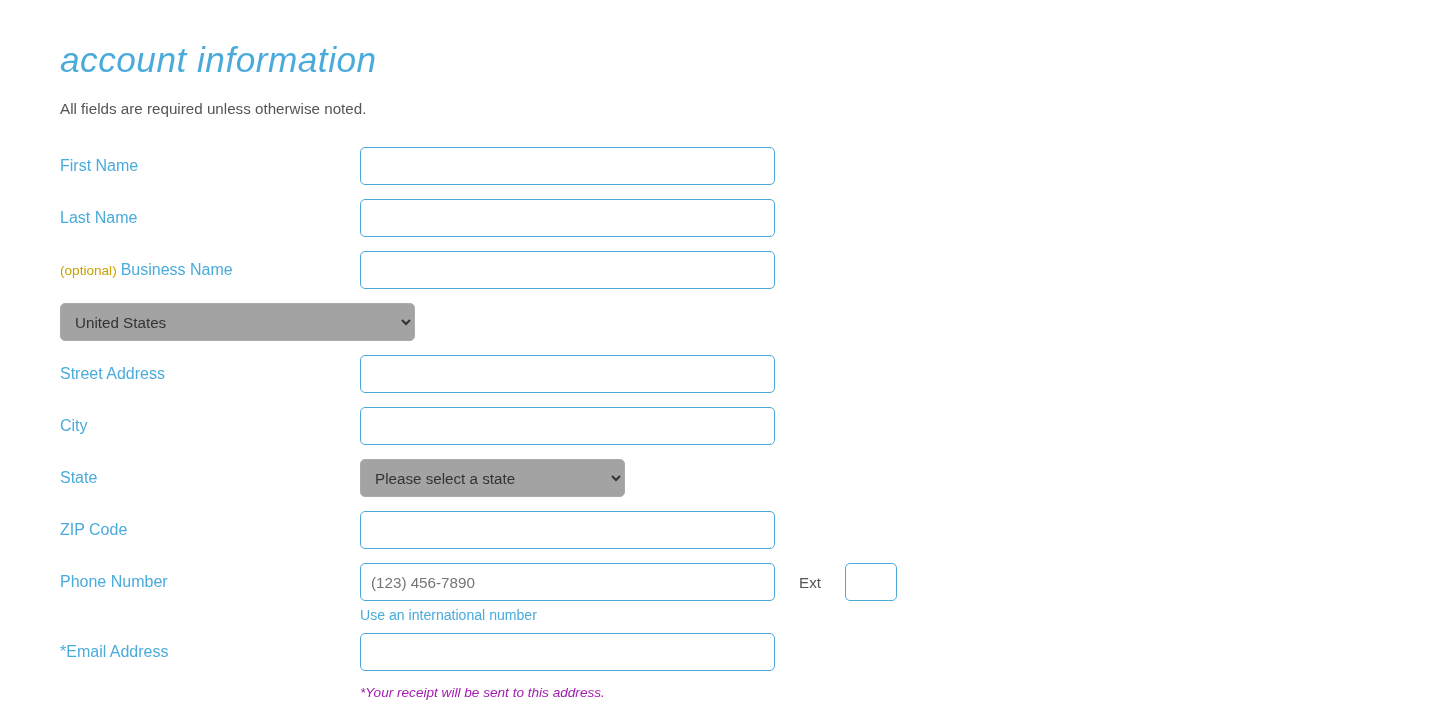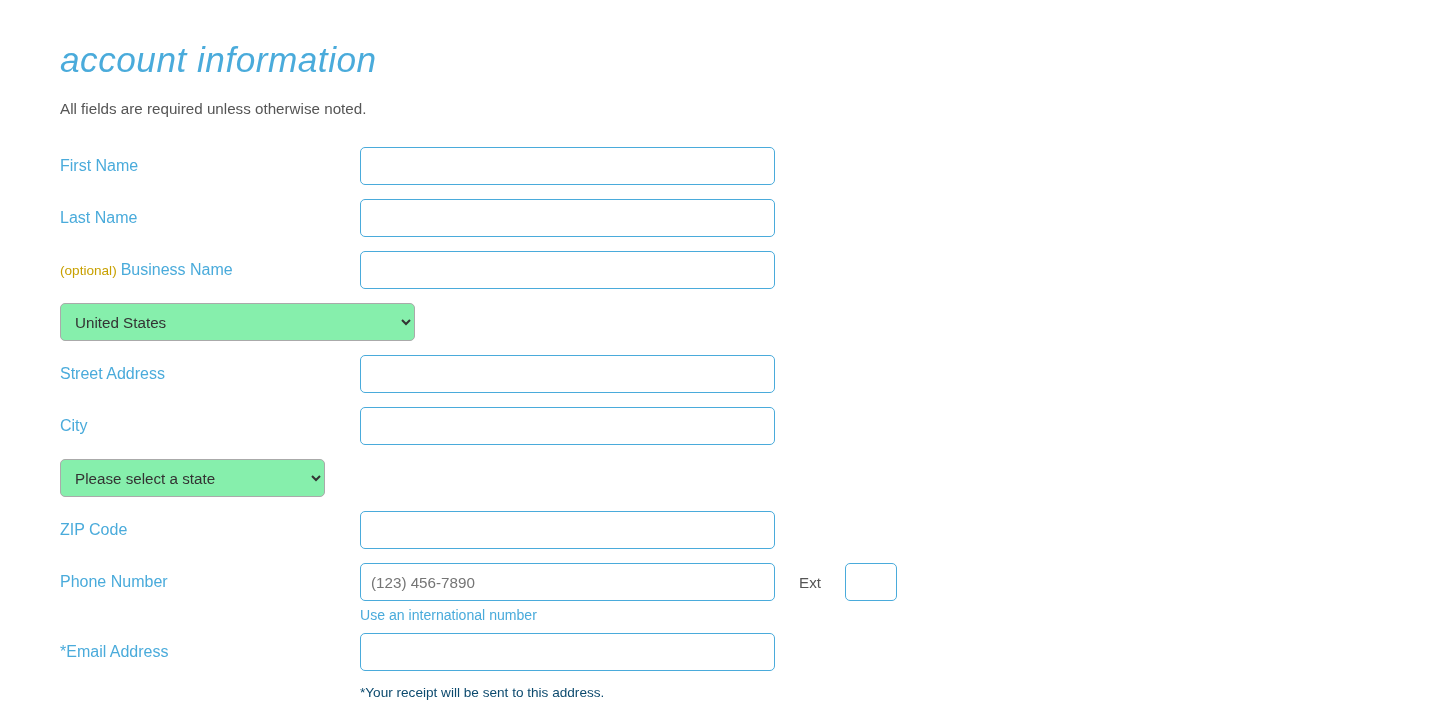--- a/index.html
+++ b/index.html
@@ -66,21 +66,21 @@
       height: 38px;
     }
 
     .form-select {
       border: 1.5px solid #aaa;
       border-radius: 5px;
       padding: 6px 10px;
       font-size: 0.95rem;
       color: #333;
       outline: none;
-      background: #86efac;
+      background: #a3a3a3;
       height: 38px;
       appearance: auto;
     }
 
     .country-select {
       width: 355px;
     }
 
     .state-select {
       width: 265px;
@@ -114,24 +114,25 @@
     .hint-text {
       color: #4aabdb;
       font-size: 0.88rem;
       margin-left: 300px;
       margin-top: -8px;
       margin-bottom: 10px;
       cursor: pointer;
     }
 
     .receipt-note {
-      color: #0c4a6e;
+      color: #a21caf;
       font-size: 0.85rem;
       margin-left: 300px;
       margin-top: 4px;
+      font-style: italic;
     }
   </style>
 </head>
 <body>
 
 <div class="form-container">
 
   <h1>account information</h1>
   <p class="subtitle">All fields are required unless otherwise noted.</p>
 
@@ -166,20 +167,21 @@
     <label class="form-label">Street Address</label>
     <input class="form-input" type="text" style="">
   </div>
 
   <div class="form-row">
     <label class="form-label">City</label>
     <input class="form-input" type="text" style="">
   </div>
 
   <div class="form-row">
+    <label class="form-label">State</label>
     <select class="form-select state-select">
       <option value="" disabled="" selected="">Please select a state</option>
       <option value="AL">Alabama</option>
       <option value="AK">Alaska</option>
       <option value="AZ">Arizona</option>
       <option value="CA">California</option>
       <option value="CO">Colorado</option>
       <option value="CT">Connecticut</option>
       <option value="FL">Florida</option>
       <option value="GA">Georgia</option>

